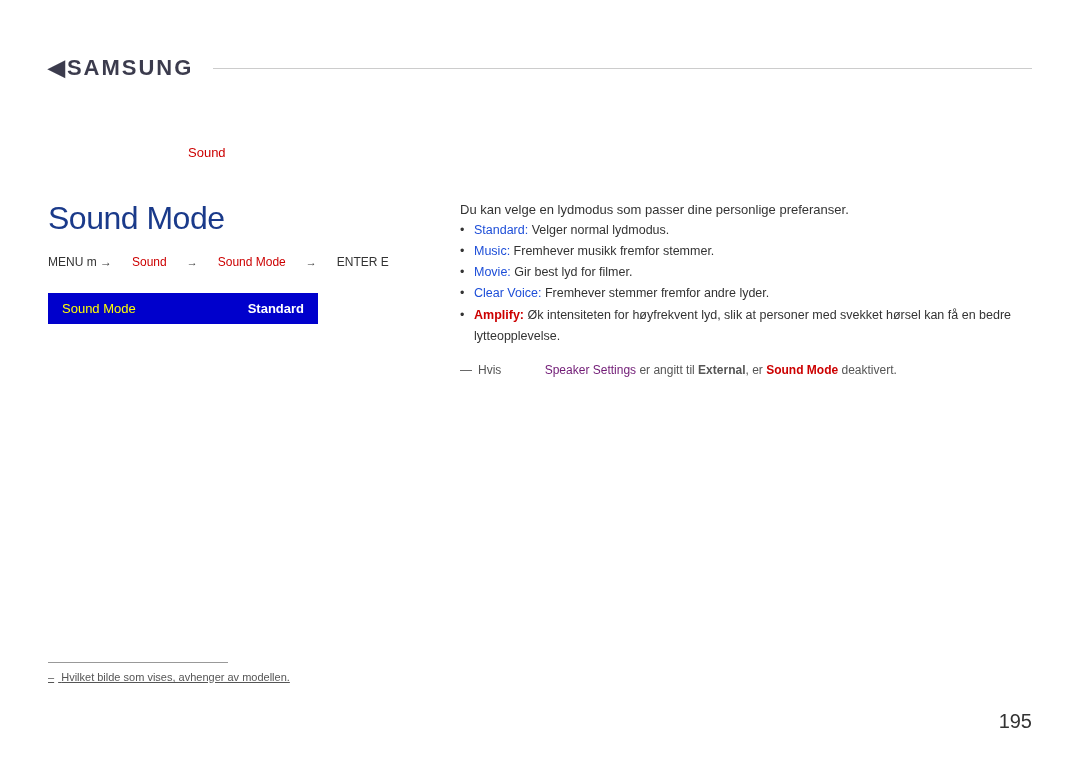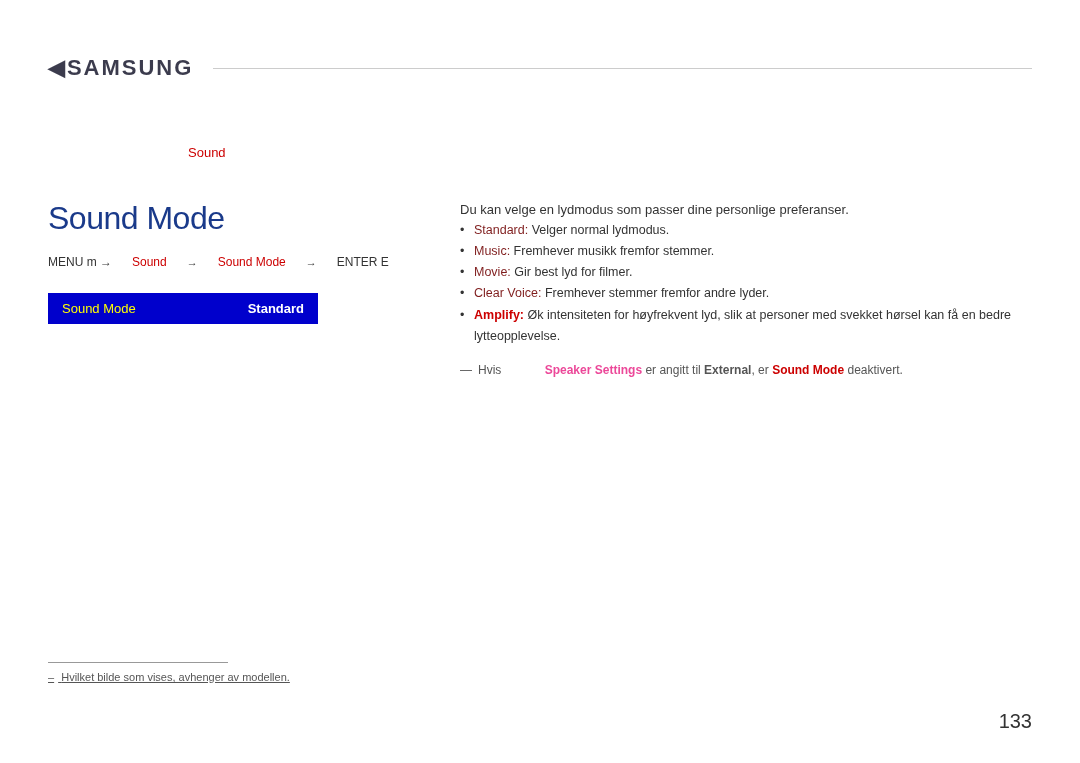--- a/index.html
+++ b/index.html
@@ -149,21 +149,21 @@
     }
 
     .bullet-list li::before {
       content: '•';
       position: absolute;
       left: 0;
       color: #333333;
     }
 
     .bullet-list li .term {
-      color: #7f1d1d;
+      color: #1d4ed8;
       font-weight: 500;
     }
 
     .bullet-list li .term-bold {
       color: #cc0000;
       font-weight: 700;
     }
 
     
     .note-text {
@@ -175,22 +175,22 @@
       margin-top: 4px;
     }
 
     .note-dash {
       color: #555555;
       font-size: 12px;
       min-width: 10px;
     }
 
     .note-text .note-highlight {
-      color: #ec4899;
-      font-weight: 700;
+      color: #701a75;
+      font-weight: 400;
       margin-left: 20px;
     }
 
     .note-text .note-highlight-red {
       color: #cc0000;
       font-weight: 600;
     }
 
     .note-text .note-bold {
       font-weight: 600;
@@ -300,13 +300,13 @@
 </div>
 
 <div class="footer">
   <div class="footer-line"></div>
   <p class="footer-note">
     <span class="footer-dash">–</span>
     <span>Hvilket bilde som vises, avhenger av modellen.</span>
   </p>
 </div>
 
-<div class="page-number">133</div>
+<div class="page-number">195</div>
 
 </body></html>

